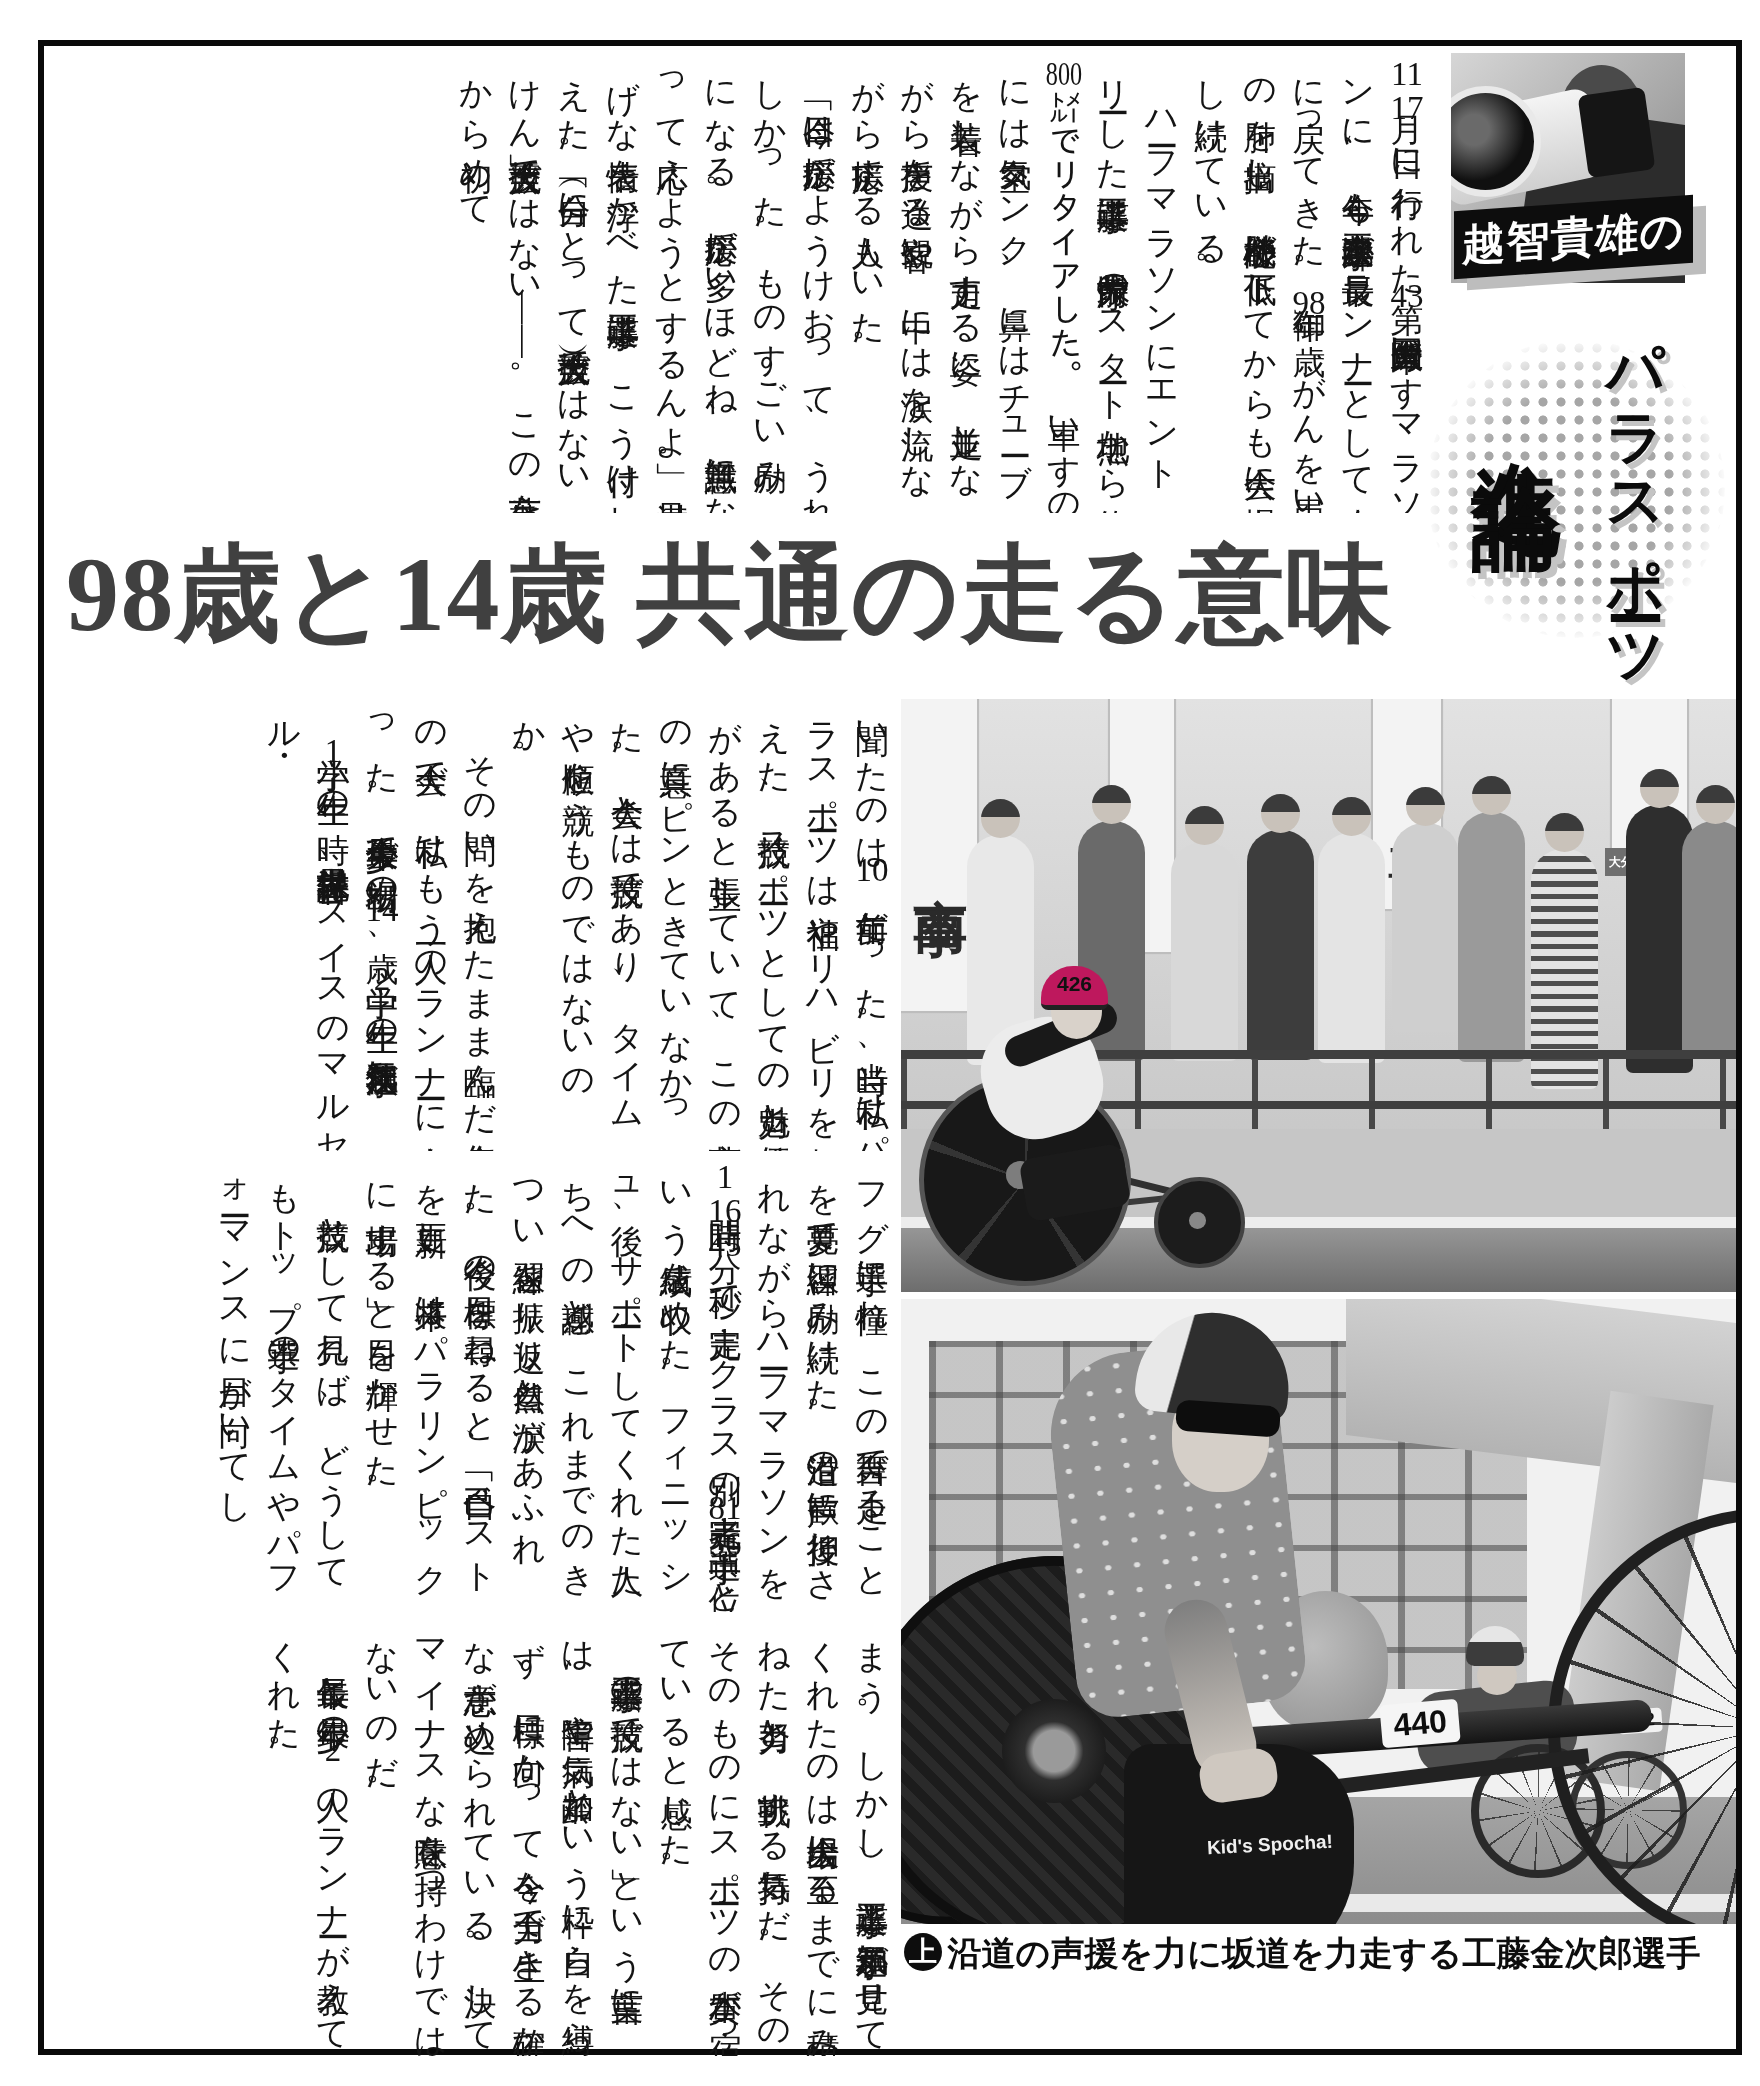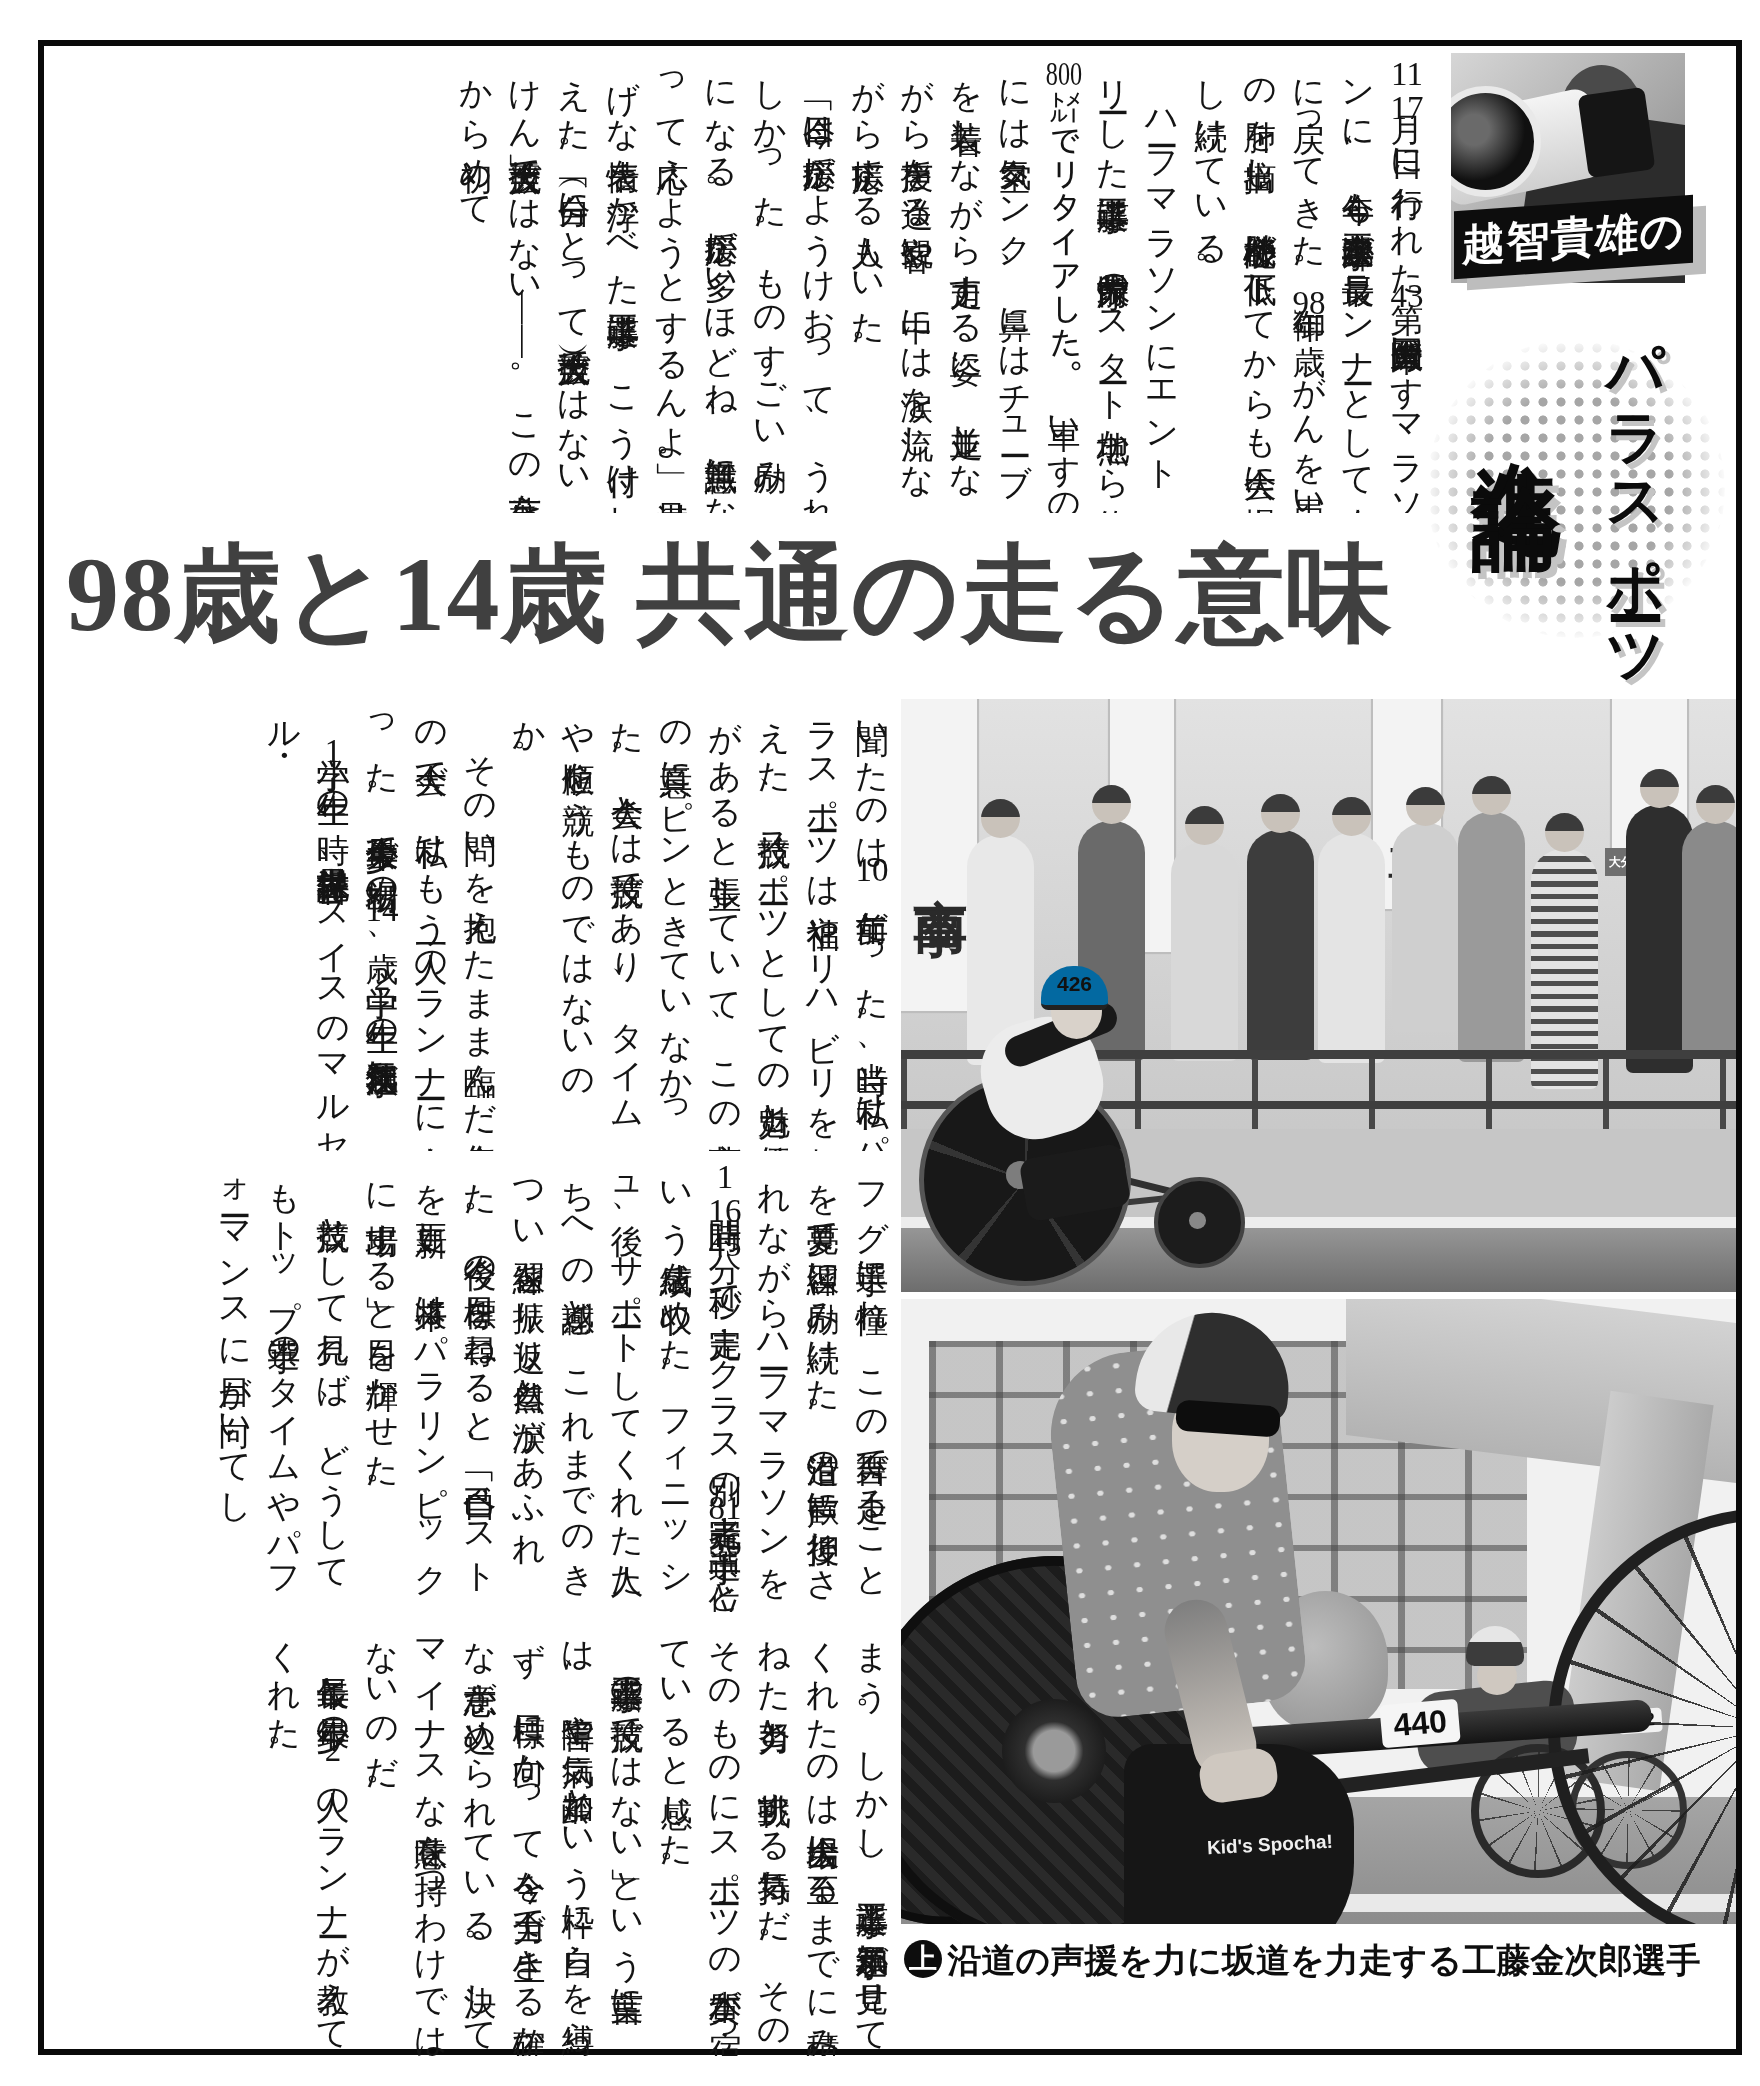--- a/index.html
+++ b/index.html
@@ -83,21 +83,21 @@
          background:repeating-conic-gradient(#343434 0 5deg,#181818 5deg 72deg);}
   .r1-rw::after{content:"";position:absolute;left:82px;top:82px;width:28px;height:28px;border-radius:50%;background:#7d7d7d;}
   .r1-fw{left:235px;top:186px;width:83px;height:83px;border-radius:50%;background:#1c1c1c;border:4.2px solid #444;}
   .r1-fw::after{content:"";position:absolute;left:31px;top:31px;width:16.7px;height:16.7px;border-radius:50%;background:#888;}
   .r1-fr1{left:104px;top:181px;width:167px;height:7px;background:#303030;transform:rotate(14deg);}
   .r1-fr2{left:125px;top:209px;width:153px;height:5.6px;background:#3a3a3a;transform:rotate(-6deg);}
   .r1-leg{left:104px;top:160px;width:104px;height:63px;background:#1b1b1b;border-radius:14px;transform:rotate(-10deg);}
   .r1-jersey{left:64px;top:28px;width:118px;height:118px;background:#ececec;border-radius:42%;transform:rotate(-16deg);}
   .r1-arm{left:83px;top:28px;width:118px;height:31px;background:#191919;border-radius:15.3px;transform:rotate(-22deg);}
   .r1-head{left:132px;top:-8.3px;width:51px;height:56px;border-radius:50%;background:#d9d2ca;}
-  .r1-helmet{left:122px;top:-25px;width:67px;height:39px;border-radius:32px 32px 7px 7px;background:#0369a1;
+  .r1-helmet{left:122px;top:-25px;width:67px;height:39px;border-radius:32px 32px 7px 7px;background:#be185d;
          border-bottom:5.6px solid #222;text-align:center;}
   .r1-helmet span{font-family:"Liberation Sans","DejaVu Sans",sans-serif;font-weight:700;font-size:21px;
          line-height:36px;color:#111;}
   
   .p2-sky{position:absolute;inset:0;background:#f1f1f1;}
   .p2-building{position:absolute;left:28px;top:42px;width:598px;height:348px;background:#b9b9b9;
       background-image:repeating-linear-gradient(90deg,rgba(70,70,70,.55) 0 7px,rgba(0,0,0,0) 7px 67px),
                        repeating-linear-gradient(rgba(70,70,70,.5) 0 5.6px,rgba(255,255,255,.18) 5.6px 51px);}
   .p2-beam{position:absolute;left:445px;top:0px;width:390px;height:160px;background:linear-gradient(#d2d2d2,#b3b3b3);
       transform:skewY(7deg);}
@@ -143,21 +143,21 @@
   .m-arm{position:absolute;left:278px;top:299px;width:63px;height:181px;border-radius:31px;
       background:linear-gradient(#7f7f7f,#cfc8c0);transform:rotate(-14deg);}
   .m-hand{position:absolute;left:299px;top:452px;width:77px;height:49px;border-radius:21px;background:#cfc8c0;transform:rotate(-8deg);}
   .m-head{position:absolute;left:271px;top:82px;width:97px;height:111px;border-radius:46%;background:#d5cfc8;}
   .m-helmet{position:absolute;left:237px;top:14px;width:153px;height:104px;border-radius:77px 77px 21px 21px;
       background:linear-gradient(100deg,#e8e8e8 30%,#2e2e2e 31%);transform:rotate(6deg);}
   .shades{position:absolute;left:275px;top:104px;width:104px;height:31px;border-radius:12.5px;background:#0d0d0d;transform:rotate(4deg);}
   
   .captions{position:absolute;left:904px;top:1933px;width:829px;
       font-family:"Liberation Sans","DejaVu Sans",sans-serif;font-weight:700;font-size:34px;color:#0d0d0d;}
-  .cap{margin:7px 0 7px 0;line-height:40px;white-space:nowrap;}
+  .cap{margin:0 0 7px 0;line-height:40px;white-space:nowrap;}
   .capmark{display:inline-block;width:38px;height:38px;border-radius:50%;background:#0d0d0d;color:#ffffff;
       text-align:center;line-height:38px;font-size:28px;margin-right:5.6px;vertical-align:4.2px;}
 </style>
 </head>
 <body>
 
 <div class="frame"></div>
 
 <div class="series">
   <div class="sphoto">

